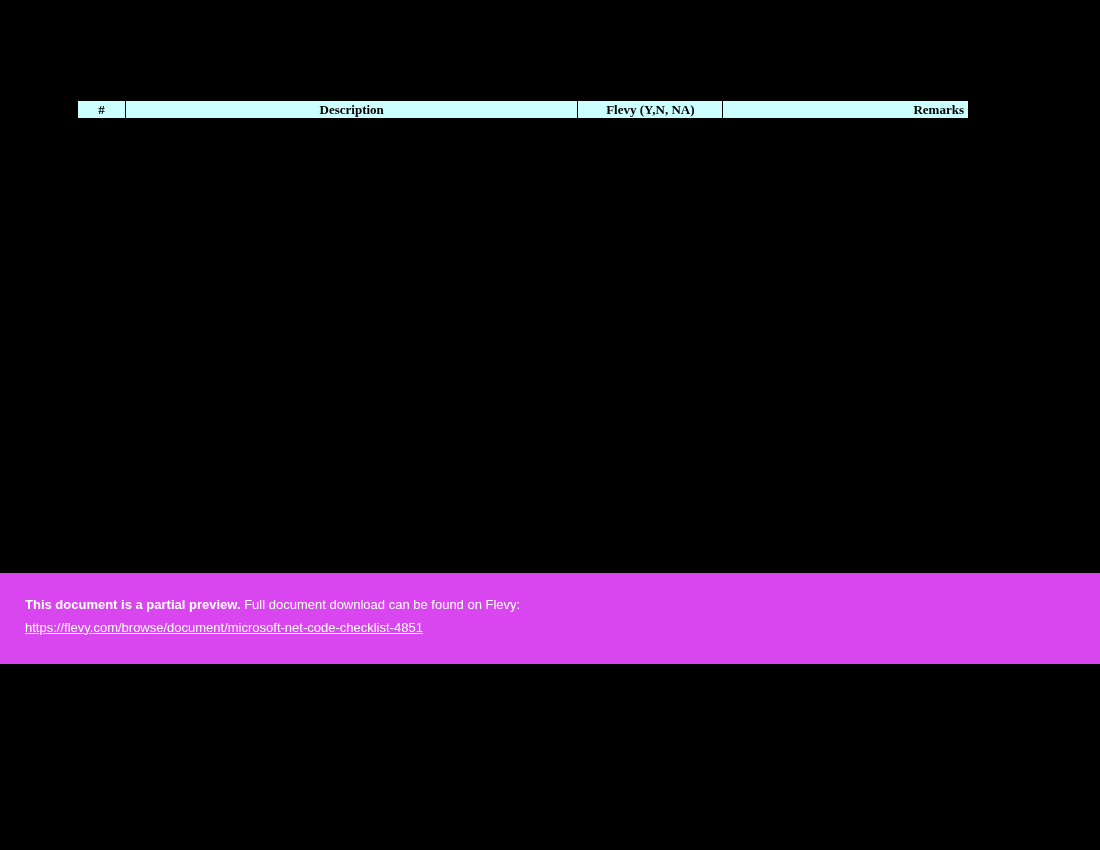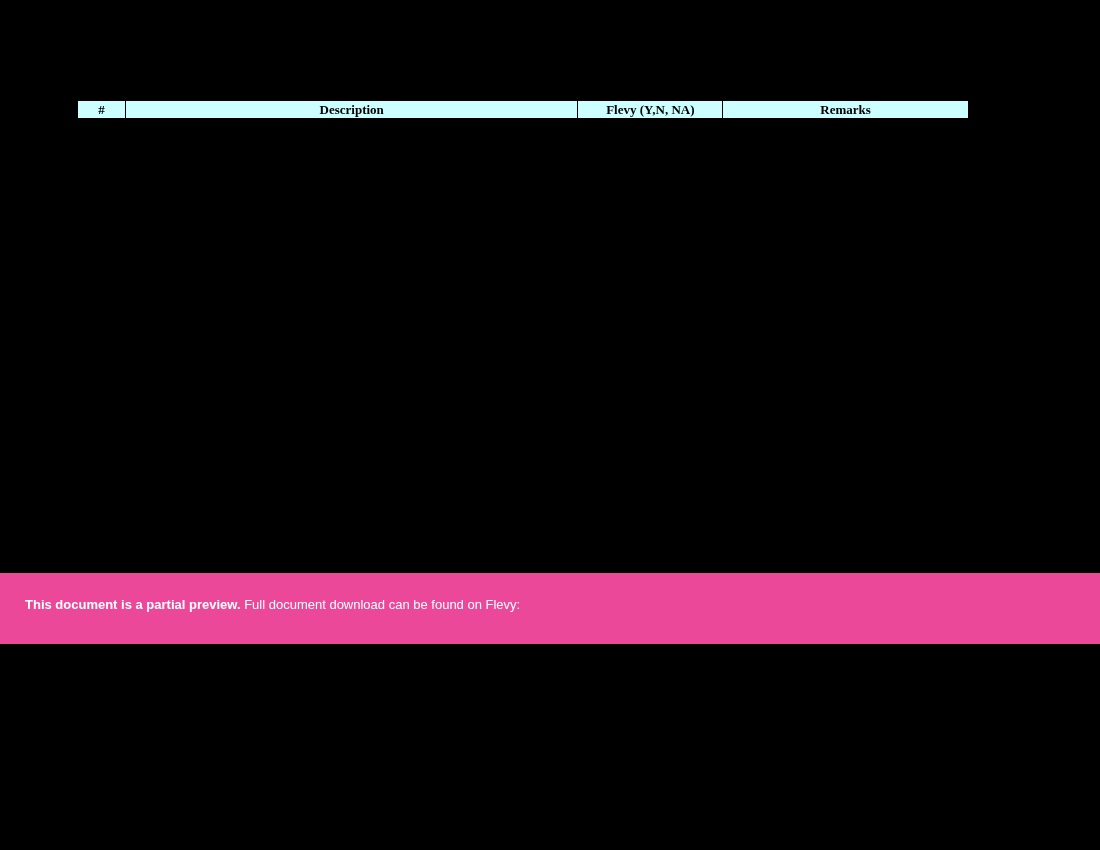--- a/index.html
+++ b/index.html
@@ -40,28 +40,29 @@
       width: 48px;
     }
     th.col-desc {
       width: 453px;
     }
     th.col-result {
       width: 145px;
     }
     th.col-remarks {
       width: 246px;
+      text-align: right;
     }
     .banner {
       position: absolute;
       top: 573px;
       left: 0;
       width: 1100px;
-      height: 71px;
-      background: #ec4899;
+      height: 91px;
+      background: #d946ef;
       color: #ffffff;
       font-family: Arial, Helvetica, sans-serif;
       font-size: 13px;
       padding: 22px 25px;
       line-height: 1.6;
     }
     .banner-bold {
       font-weight: bold;
     }
     .banner-link {
@@ -82,13 +83,14 @@
         <th class="col-desc">Description</th>
         <th class="col-result">Flevy (Y,N, NA)</th>
         <th class="col-remarks">Remarks</th>
       </tr>
     </thead>
   </table>
 </div>
 
 <div class="banner">
   <span class="banner-bold">This document is a partial preview.</span><span>  Full document download can be found on Flevy:</span><br>
+  <a class="banner-link">https://flevy.com/browse/document/microsoft-net-code-checklist-4851</a>
 </div>
 
 </body></html>

